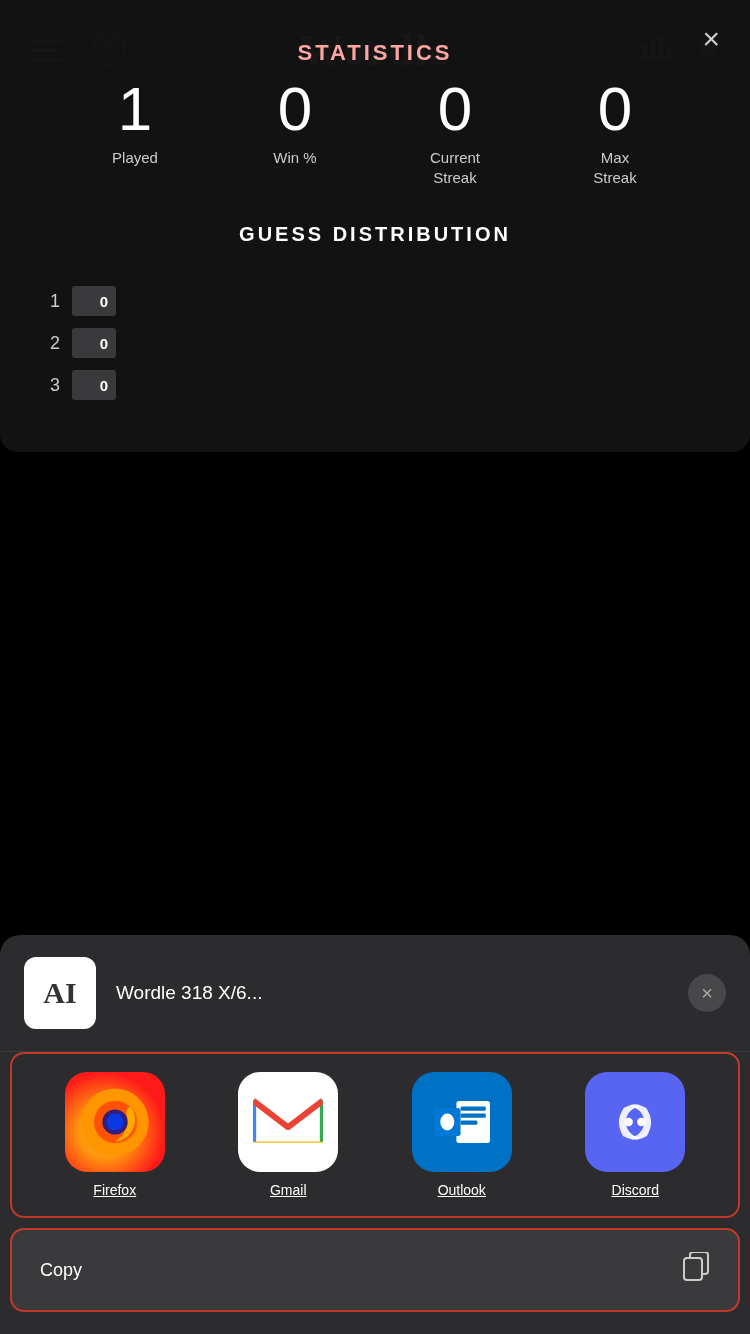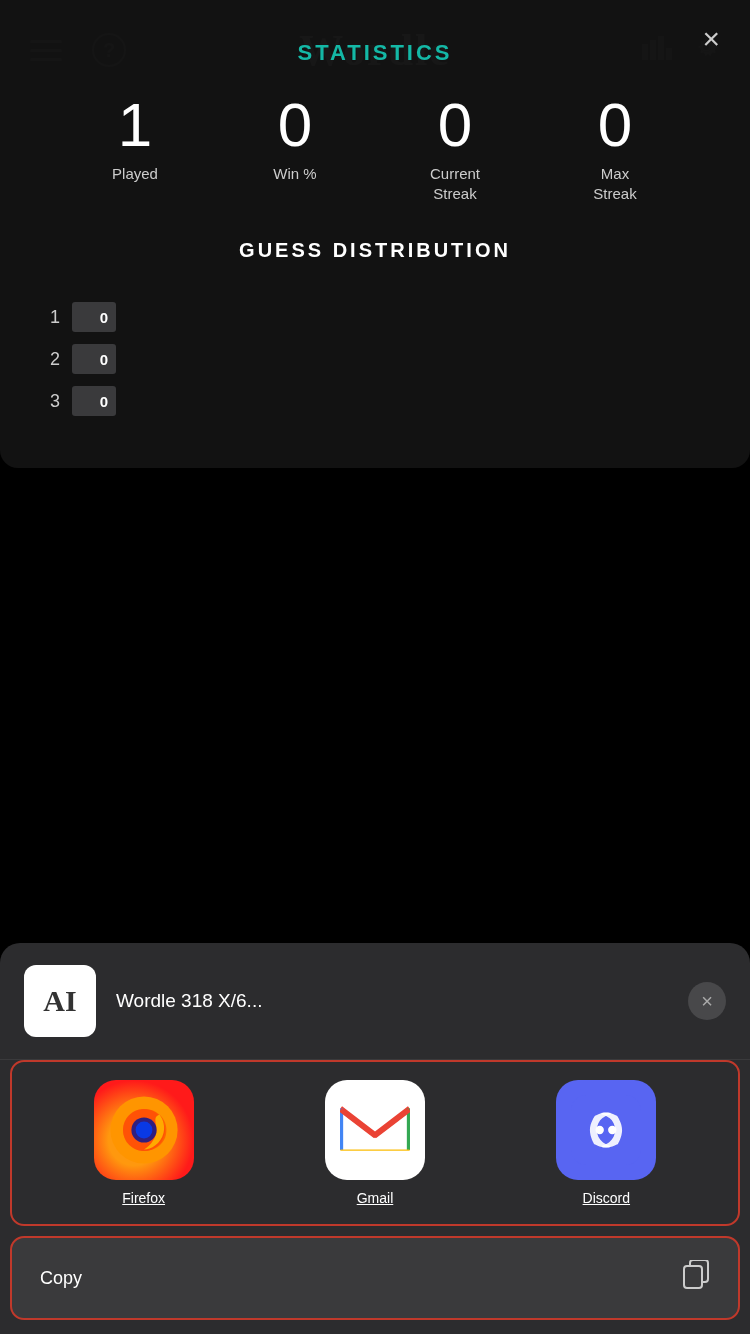--- a/index.html
+++ b/index.html
@@ -62,25 +62,25 @@
       z-index: 10;
       border-radius: 0 0 18px 18px;
       padding: 30px 40px 40px;
     }
     .modal-close {
       position: absolute; top: 22px; right: 30px;
       color: #ccc; font-size: 30px; cursor: pointer; font-weight: 300;
     }
     .modal-title {
       text-align: center;
-      color: #14b8a6;
+      color: #fca5a5;
       font-size: 22px;
       font-weight: 800;
       letter-spacing: 3px;
-      margin-bottom: 28px;
+      margin-bottom: 12px;
       margin-top: 10px;
     }
 
     
     .stats-row {
       display: flex;
       justify-content: center;
       gap: 0;
       margin-bottom: 36px;
     }
@@ -139,21 +139,21 @@
       font-weight: 700;
     }
 
     
     .share-sheet {
       position: absolute;
       bottom: 0; left: 0; right: 0;
       background: #2c2c2e;
       border-radius: 20px 20px 0 0;
       z-index: 20;
-      padding-bottom: 4px;
+      padding-bottom: 12px;
     }
 
     
     .share-preview {
       display: flex;
       align-items: center;
       padding: 22px 24px;
       gap: 20px;
       border-bottom: 1px solid #3a3a3c;
     }
@@ -374,20 +374,34 @@
             <path d="M0 8 L0 68" stroke="#4285F4" stroke-width="8"></path>
             <path d="M100 8 L100 68" stroke="#34A853" stroke-width="8"></path>
             <path d="M0 68 L100 68" stroke="#FBBC05" stroke-width="2"></path>
             <path d="M0 10 L50 48" stroke="#EA4335" stroke-width="6" fill="none"></path>
             <path d="M100 10 L50 48" stroke="#EA4335" stroke-width="6" fill="none"></path>
           </svg>
         </div>
         <div class="app-label">Gmail</div>
       </div>
 
+      <div class="app-item">
+        <div class="app-icon outlook-icon">
+          <svg width="70" height="70" viewBox="0 0 100 100">
+            <rect width="100" height="100" rx="18" fill="#0072c6"></rect>
+            <rect x="42" y="20" width="48" height="60" rx="4" fill="white"></rect>
+            <rect x="48" y="28" width="36" height="6" rx="2" fill="#0072c6"></rect>
+            <rect x="48" y="38" width="36" height="6" rx="2" fill="#0072c6"></rect>
+            <rect x="48" y="48" width="24" height="6" rx="2" fill="#0072c6"></rect>
+            <rect x="10" y="30" width="38" height="40" rx="4" fill="#0078d4"></rect>
+            <ellipse cx="29" cy="50" rx="10" ry="12" fill="white"></ellipse>
+          </svg>
+        </div>
+        <div class="app-label">Outlook</div>
+      </div>
 
       <div class="app-item">
         <div class="app-icon discord-icon">
           <svg width="70" height="70" viewBox="0 0 100 100">
             <rect width="100" height="100" rx="22" fill="#5865F2"></rect>
             <path d="M66 30 C66 30 58 25 48 25 C46 25 44 25.5 44 25.5 L43 27.5 C43 27.5 50 29 55 33 C60 37 63 43 63 50 C63 57 60 63 55 67 C50 71 44 72.5 44 72.5 L44.5 74.5 C44.5 74.5 46.5 75 49 75 C59 75 67 70 67 70 C67 70 73 60 73 50 C73 40 66 30 66 30Z" fill="white" opacity="0.9"></path>
             <path d="M34 30 C34 30 42 25 52 25 C54 25 56 25.5 56 25.5 L57 27.5 C57 27.5 50 29 45 33 C40 37 37 43 37 50 C37 57 40 63 45 67 C50 71 56 72.5 56 72.5 L55.5 74.5 C55.5 74.5 53.5 75 51 75 C41 75 33 70 33 70 C33 70 27 60 27 50 C27 40 34 30 34 30Z" fill="white" opacity="0.9"></path>
             <circle cx="41" cy="50" r="6" fill="white"></circle>
             <circle cx="59" cy="50" r="6" fill="white"></circle>
           </svg>

